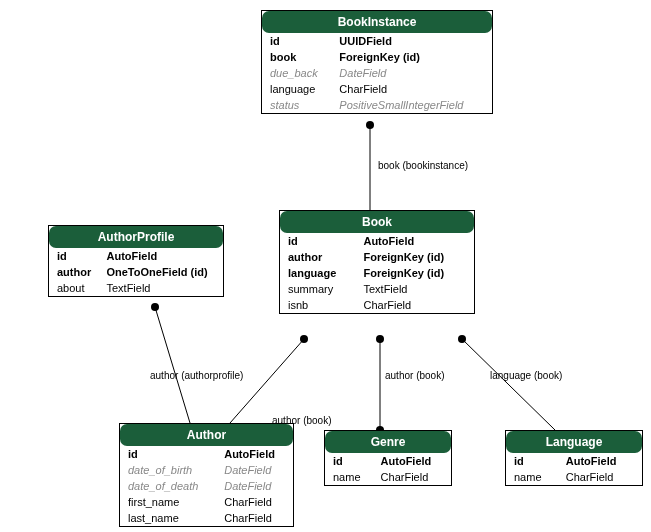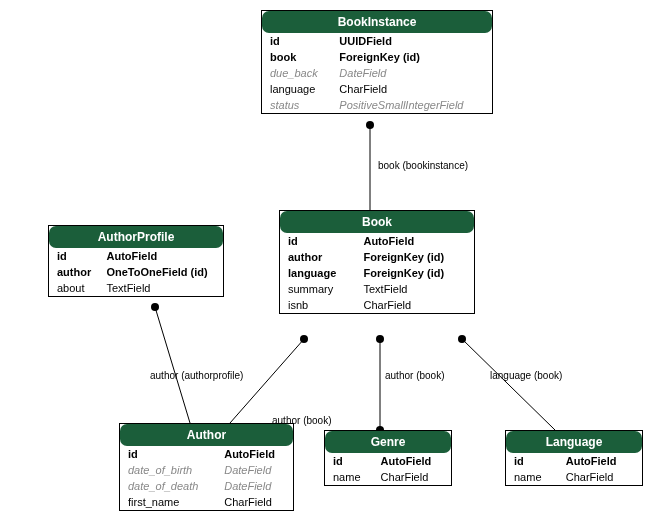--- a/index.html
+++ b/index.html
@@ -174,20 +174,24 @@
         <div class="entity-cell-type gray">DateField</div>
       </div>
     <div class="entity-row">
         <div class="entity-cell-name gray">date_of_death</div>
         <div class="entity-cell-type gray">DateField</div>
       </div>
     <div class="entity-row">
         <div class="entity-cell-name normal">first_name</div>
         <div class="entity-cell-type normal">CharField</div>
       </div>
+    <div class="entity-row">
+        <div class="entity-cell-name normal">last_name</div>
+        <div class="entity-cell-type normal">CharField</div>
+      </div>
   </div>
 </div>
 
 <div class="entity" style="left:324px; top:430px; width:128px;">
   <div class="entity-header">Genre</div>
   <div class="entity-body">
     <div class="entity-row">
         <div class="entity-cell-name bold">id</div>
         <div class="entity-cell-type bold">AutoField</div>
       </div>

